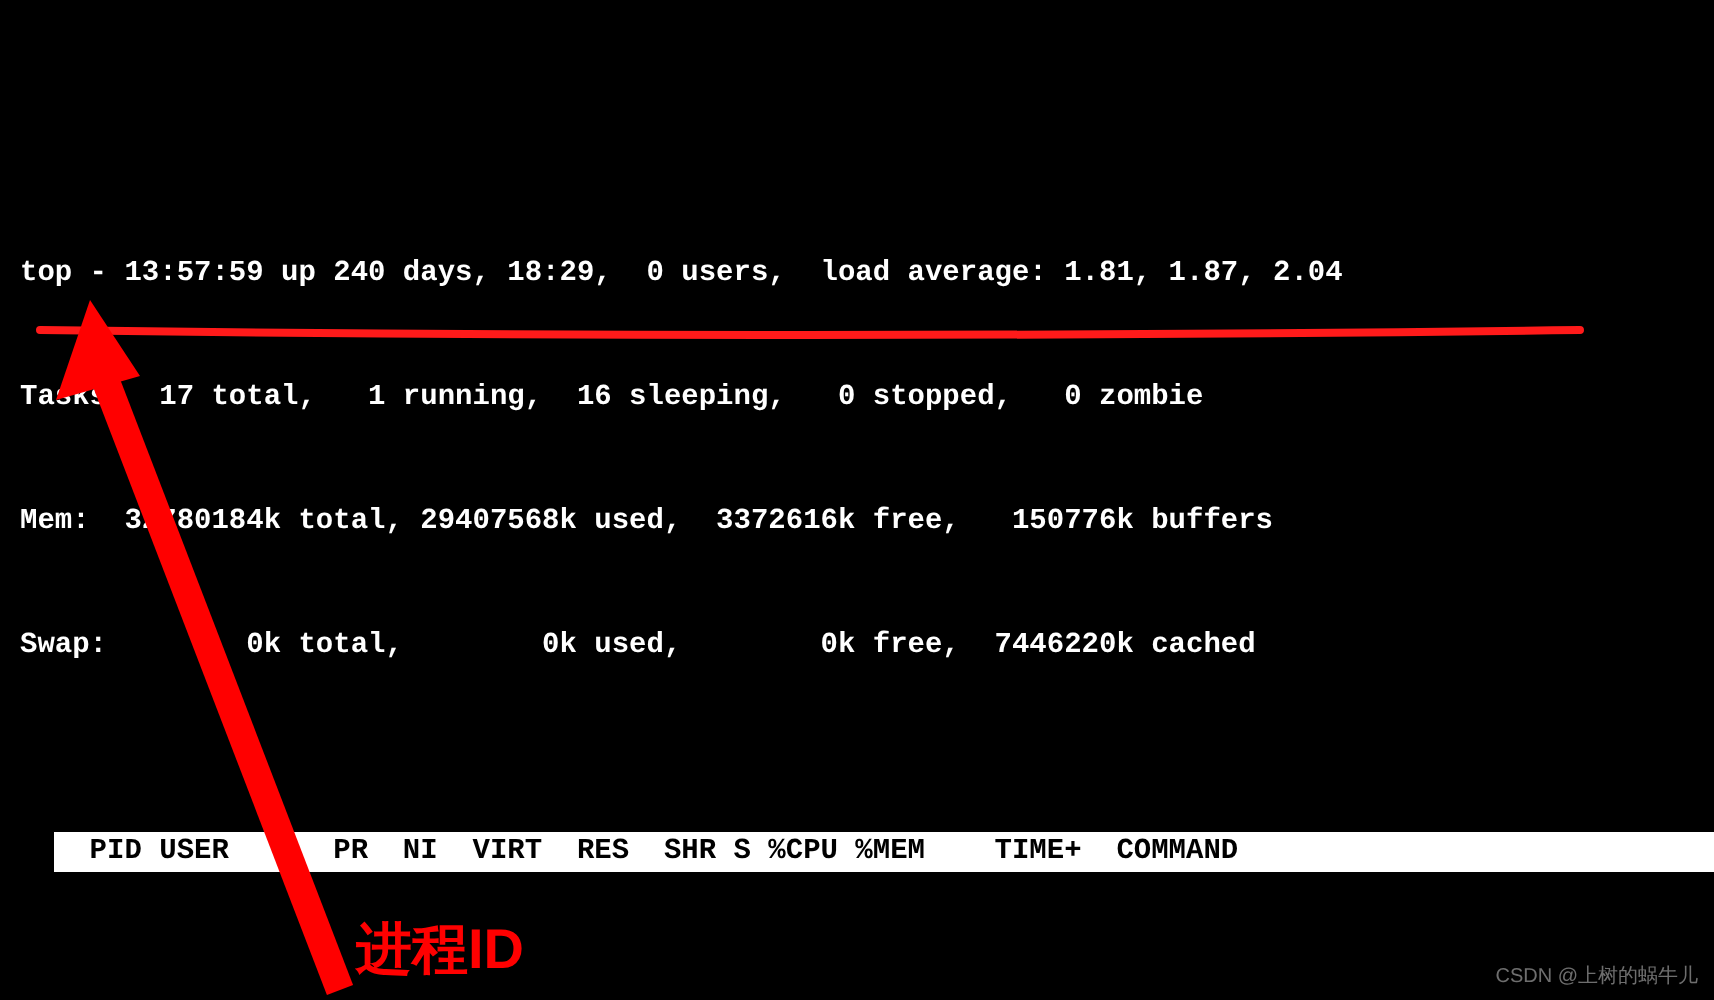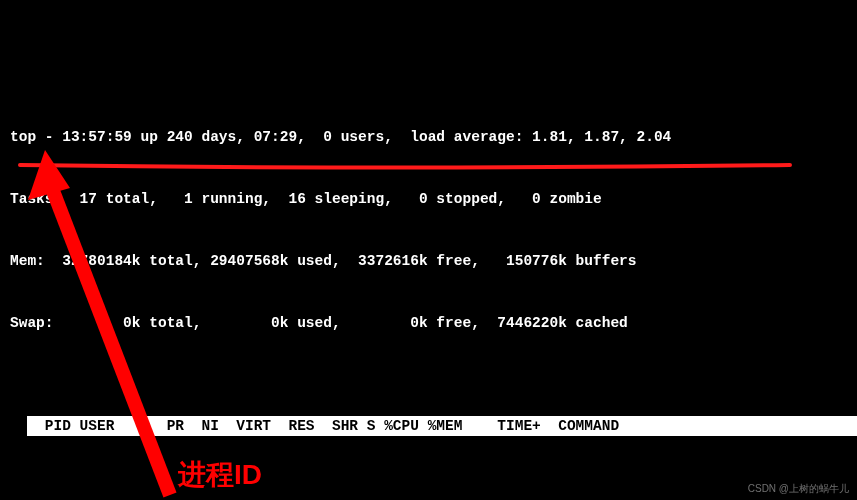--- a/index.html
+++ b/index.html
@@ -42,21 +42,21 @@
     white-space: nowrap;
     text-align: center;
   }
 </style>
 </head>
 <body>
 
 
 
 <div class="screen">
-  <div class="hdr-row">top - 13:57:59 up 240 days, 07:29,  0 users,  load average: 1.81, 1.87, 2.04</div>
+  <div class="hdr-row">top - 13:57:59 up 240 days, 18:29,  0 users,  load average: 1.81, 1.87, 2.04</div>
   <div class="hdr-row">Tasks:  17 total,   1 running,  16 sleeping,   0 stopped,   0 zombie</div>
   <div class="hdr-row">Mem:  32780184k total, 29407568k used,  3372616k free,   150776k buffers</div>
   <div class="hdr-row">Swap:        0k total,        0k used,        0k free,  7446220k cached</div>
   <div class="hdr-row"> </div>
   <div class="columns-bar">  PID USER      PR  NI  VIRT  RES  SHR S %CPU %MEM    TIME+  COMMAND            </div>
   
 </div>
 
 <svg class="annotation-layer" viewBox="0 0 857 500">
 

